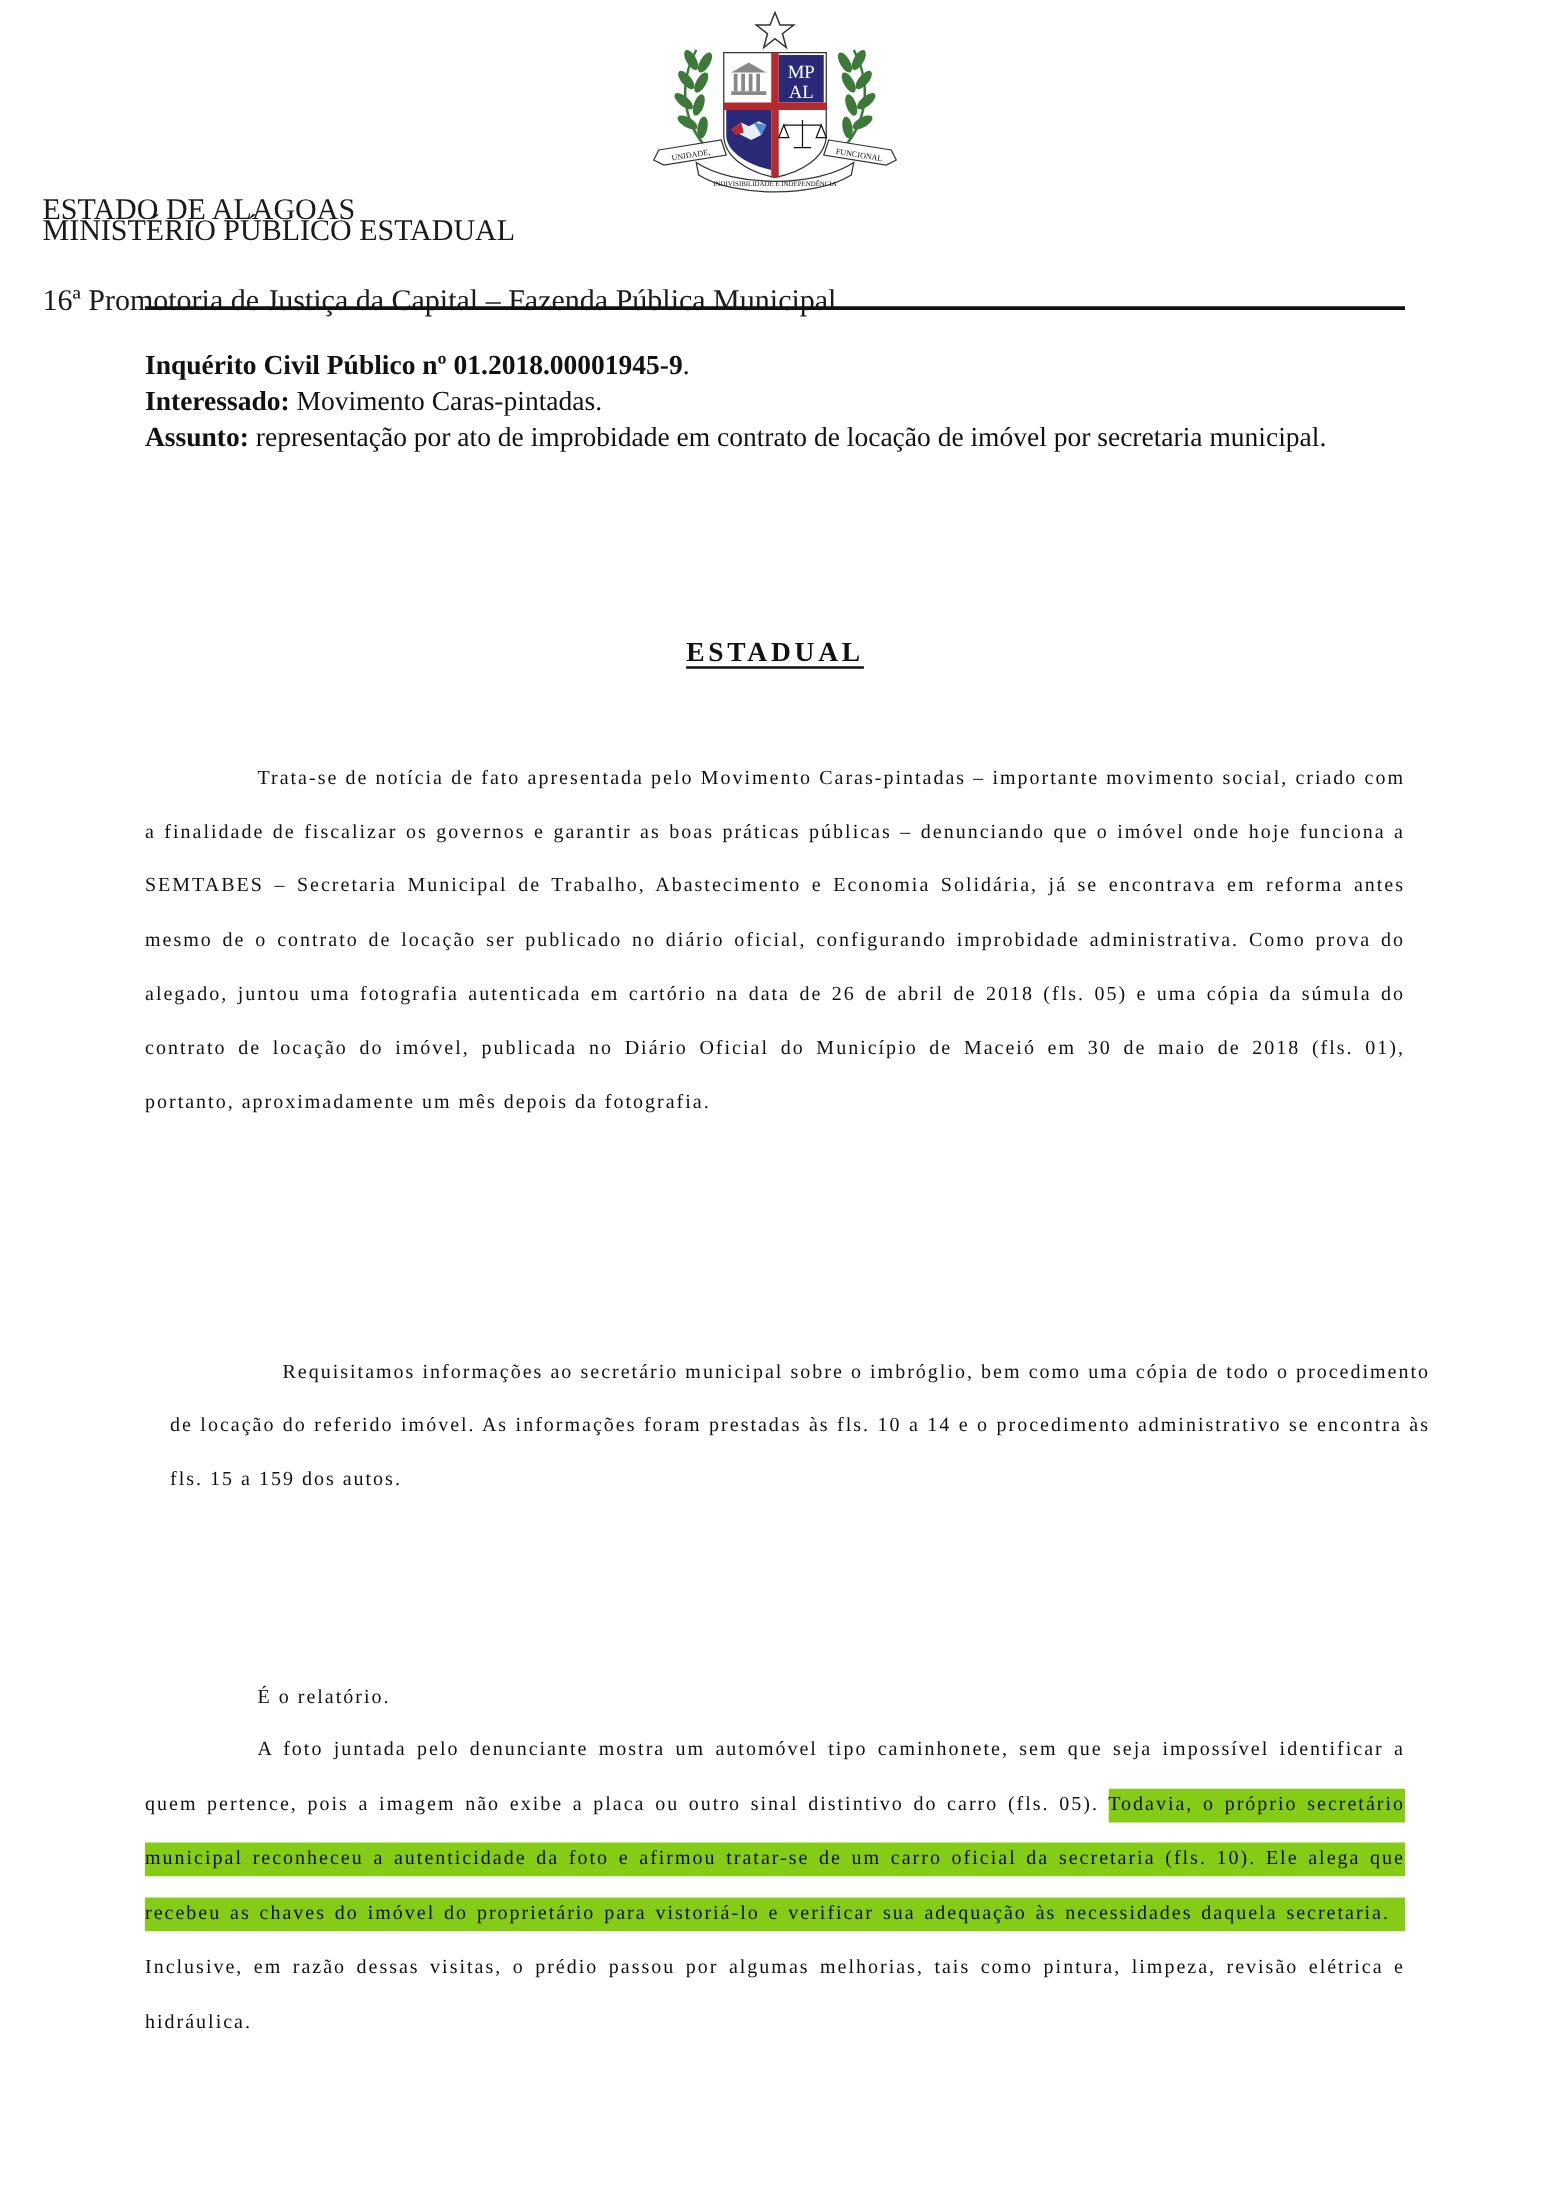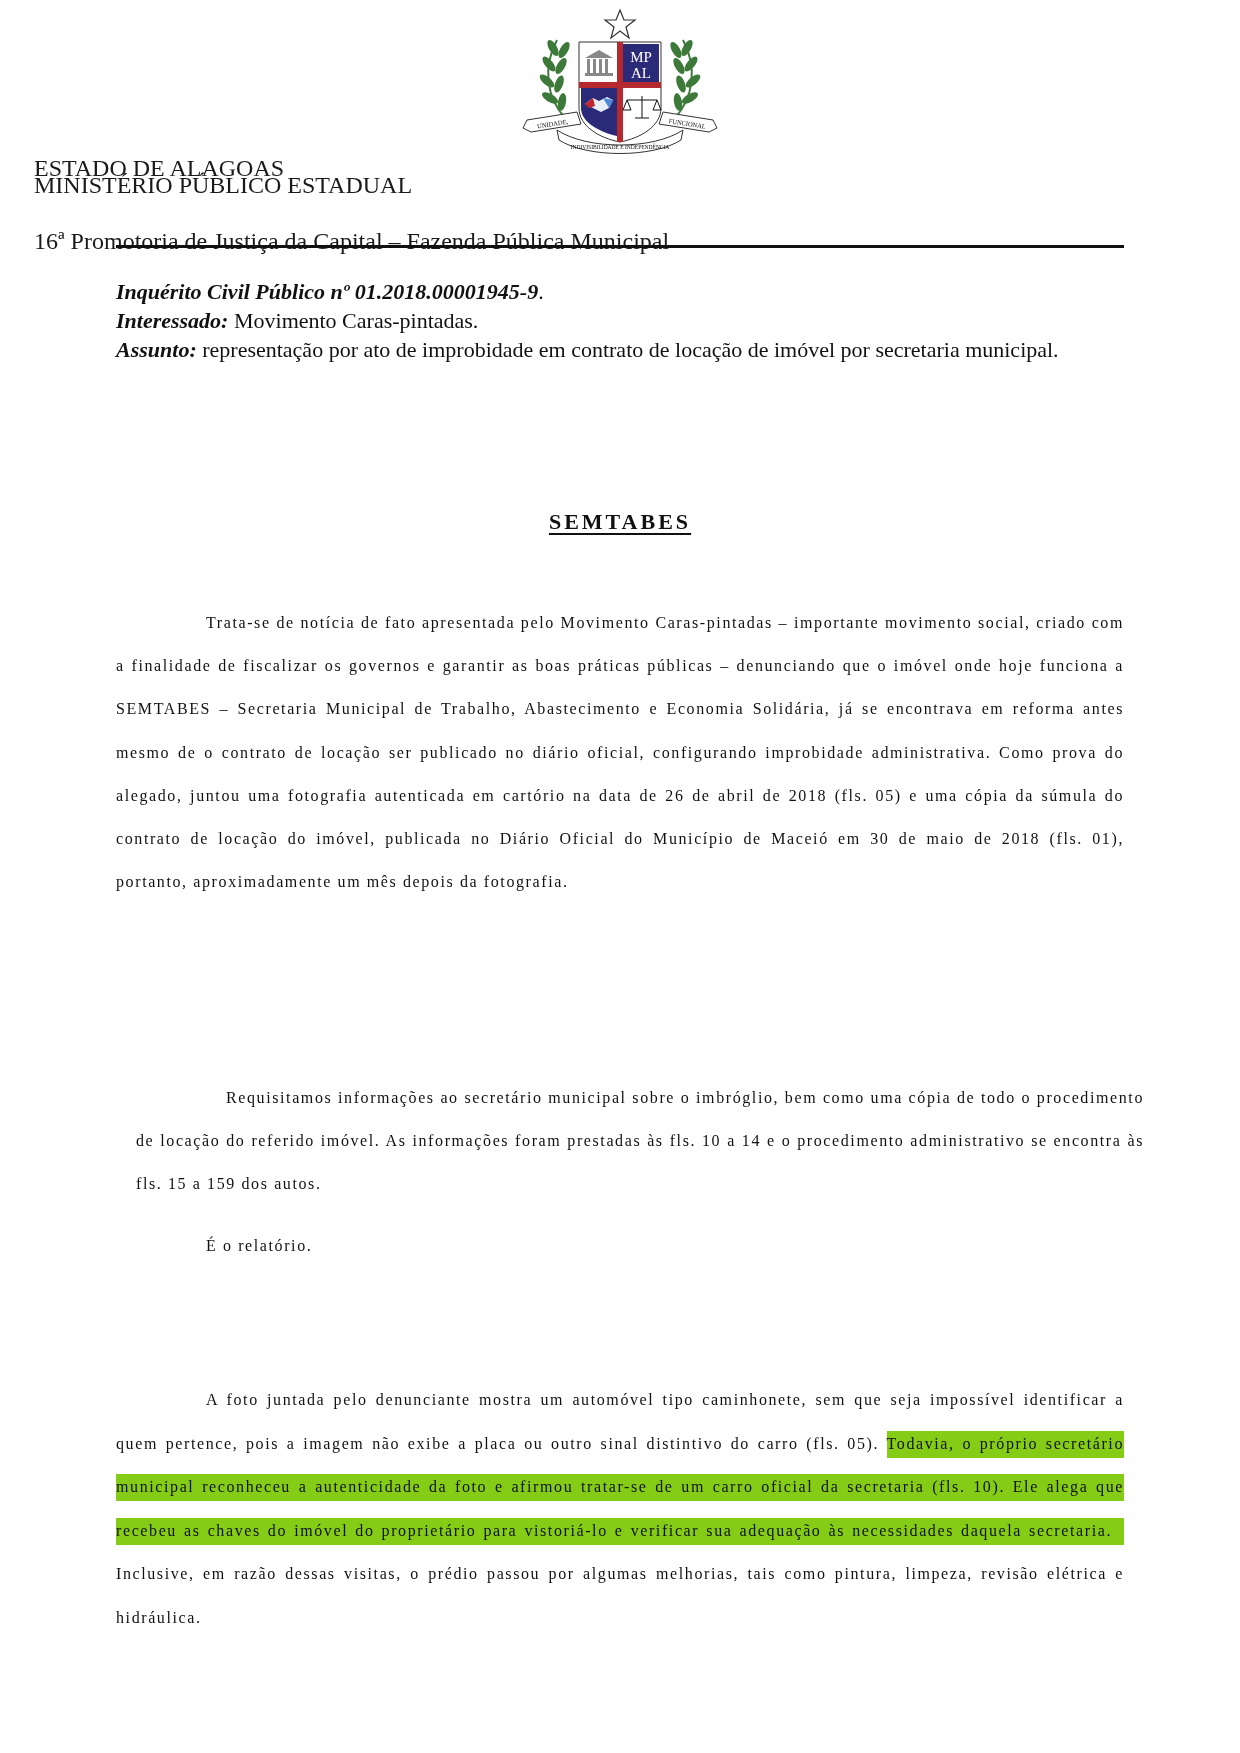--- a/index.html
+++ b/index.html
@@ -8,34 +8,34 @@
 
   .crest { position: absolute; left: 517px; top: 8px; width: 206px; height: 148px; }
 
   .hdr { position: absolute; left: 0; width: 1240px; text-align: left; font-size: 24px; color: #1a1a1a; margin-left: 34px; }
   .hdr1 { top: 155px; }
   .hdr2 { top: 172px; }
   .hdr3 { top: 228px; }
   .rule { position: absolute; left: 116px; top: 245px; width: 1008px; height: 3px; background: #111; }
 
   .meta { position: absolute; left: 116px; width: 1008px; font-size: 22px; line-height: 29px; text-align: justify; }
-  .meta b { font-weight: bold; font-style: italic; }
+  .meta b { font-weight: bold; }
   .meta1 { top: 277px; }
   .meta2 { top: 306px; }
   .meta3 { top: 335px; }
 
   .title { position: absolute; left: 0; width: 1240px; top: 509px; text-align: center;
            font-size: 22px; font-weight: bold; letter-spacing: 3px; }
   .title span { text-decoration: underline; text-underline-offset: 4px; }
 
   .para { position: absolute; left: 116px; width: 1008px; font-size: 16px; line-height: 43.2px;
           letter-spacing: 1.6px; text-align: justify; text-align-last: left; }
   .p1 { top: 601px; }
   .p2 { top: 1076px; margin-left: 20px; }
-  .p3 { top: 1224px; }
+  .p3 { top: 1336px; }
   .p4 { top: 1378px; line-height: 43.5px; }
   .indent { display: inline-block; width: 90px; }
   .hl { background: #84cc16; padding: 4px 12px 6px 0; }
 </style>
 </head>
 <body>
 
 <svg class="crest" viewBox="0 0 206 148">
 
   <polygon points="103,2 107,12 118,12 109,19 112,30 103,23 94,30 97,19 88,12 99,12" fill="#fff" stroke="#333" stroke-width="1.2"></polygon>
@@ -107,18 +107,18 @@
 
 <div class="hdr hdr1">ESTADO DE ALAGOAS</div>
 <div class="hdr hdr2">MINISTÉRIO PÚBLICO ESTADUAL</div>
 <div class="hdr hdr3">16ª Promotoria de Justiça da Capital – Fazenda Pública Municipal</div>
 <div class="rule"></div>
 
 <div class="meta meta1"><b>Inquérito Civil Público nº 01.2018.00001945-9</b><span>.</span></div>
 <div class="meta meta2"><b>Interessado:</b><span> Movimento Caras-pintadas.</span></div>
 <div class="meta meta3"><b>Assunto:</b><span> representação por ato de improbidade em contrato de locação de imóvel por secretaria municipal.</span></div>
 
-<div class="title"><span>SEMTABES</span></div>
+<div class="title"><span>ESTADUAL</span></div>
 
 <div class="para p1"><span class="indent"></span><span>Trata-se de notícia de fato apresentada pelo Movimento Caras-pintadas – importante movimento social, criado com a finalidade de fiscalizar os governos e garantir as boas práticas públicas – denunciando que o imóvel onde hoje funciona a SEMTABES – Secretaria Municipal de Trabalho, Abastecimento e Economia Solidária, já se encontrava em reforma antes mesmo de o contrato de locação ser publicado no diário oficial, configurando improbidade administrativa. Como prova do alegado, juntou uma fotografia autenticada em cartório na data de 26 de abril de 2018 (fls. 05) e uma cópia da súmula do contrato de locação do imóvel, publicada no Diário Oficial do Município de Maceió em 30 de maio de 2018 (fls. 01), portanto, aproximadamente um mês depois da fotografia.</span></div>
 <div class="para p2"><span class="indent"></span><span>Requisitamos informações ao secretário municipal sobre o imbróglio, bem como uma cópia de todo o procedimento de locação do referido imóvel. As informações foram prestadas às fls. 10 a 14 e o procedimento administrativo se encontra às fls. 15 a 159 dos autos.</span></div>
 <div class="para p3"><span class="indent"></span><span>É o relatório.</span></div>
 <div class="para p4"><span class="indent"></span><span>A foto juntada pelo denunciante mostra um automóvel tipo caminhonete, sem que seja impossível identificar a quem pertence, pois a imagem não exibe a placa ou outro sinal distintivo do carro (fls. 05). </span><span class="hl">Todavia, o próprio secretário municipal reconheceu a autenticidade da foto e afirmou tratar-se de um carro oficial da secretaria (fls. 10). Ele alega que recebeu as chaves do imóvel do proprietário para vistoriá-lo e verificar sua adequação às necessidades daquela secretaria.</span><span> Inclusive, em razão dessas visitas, o prédio passou por algumas melhorias, tais como pintura, limpeza, revisão elétrica e hidráulica.</span></div>
 
 </body></html>

